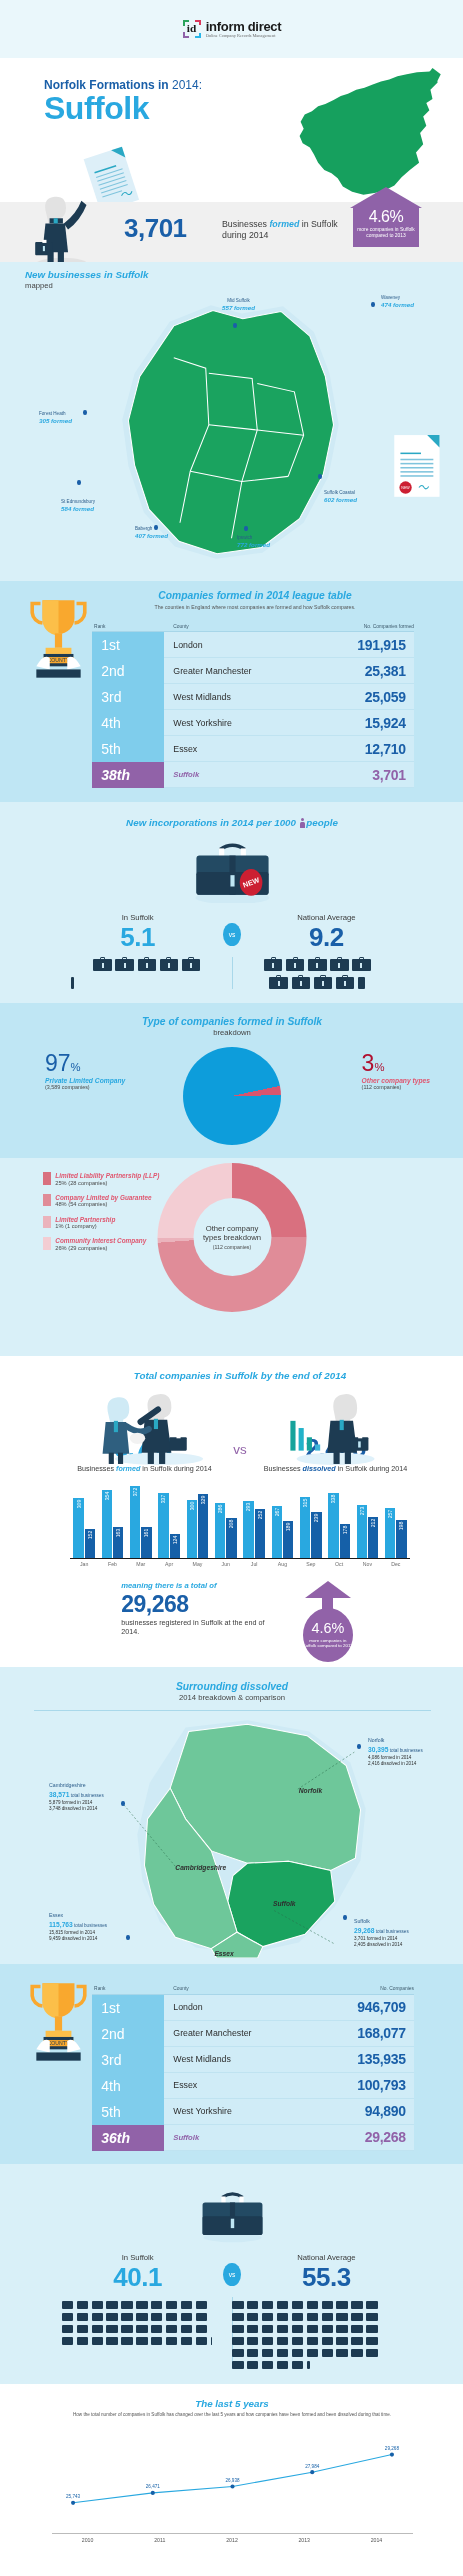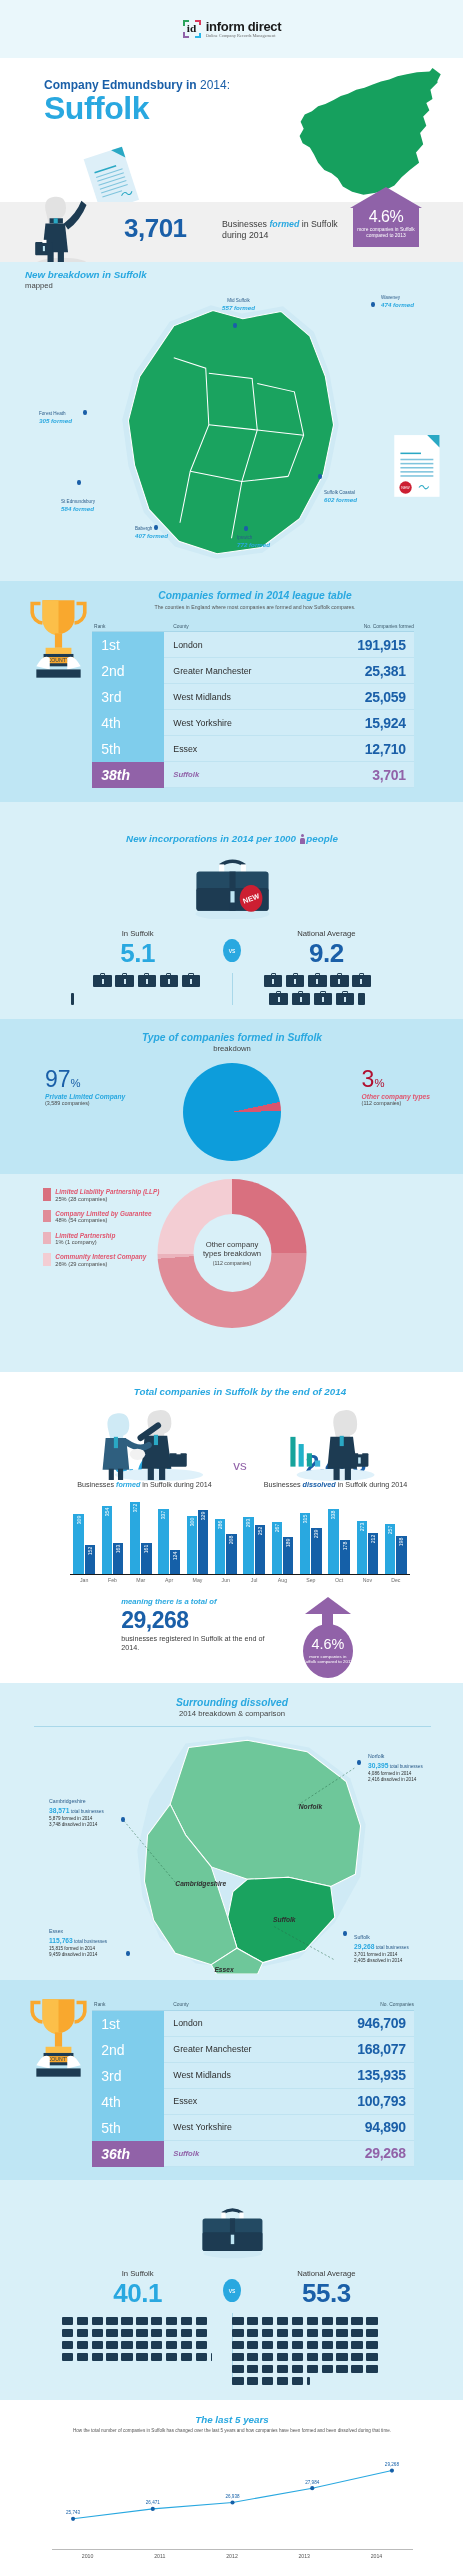--- a/index.html
+++ b/index.html
@@ -114,21 +114,21 @@
     width: 98px; background: #d0ecf7; color: #1a5fa8; font-size: 14px; font-weight: 700;
     display: flex; align-items: center; justify-content: flex-end; padding-right: 8.2px;
     border-bottom: 0.5px solid #bfe3f1; letter-spacing: -0.3px;
   }
   .row.hl .rank { background: #9162a8; font-style: italic; font-weight: 700; }
   .row.hl .nm  { background: #d0ecf7; color: #9162a8; font-style: italic; font-weight: 700; font-size: 7.7px; }
   .row.hl .vl  { color: #9162a8; font-weight: 700; }
 
   
   .per-band { background:#d9f0f8; position: relative; padding: 15.5px 0 13.4px; }
-  .per-title { text-align:center; font-size: 9.8px; font-weight:700; font-style: italic; color:#29a8e0;margin-top:16px; }
+  .per-title { text-align:center; font-size: 9.8px; font-weight:700; font-style: italic; color:#29a8e0; }
   .person-glyph { display:inline-block; width: 4.6px; height: 10.3px; vertical-align: -2.1px; position: relative; margin: 0 1.5px; }
   .person-glyph::before { content:''; position:absolute; top:0; left:1px; width:3.1px; height:3.1px; border-radius:50%; background:#9162a8; }
   .person-glyph::after  { content:''; position:absolute; top:3.6px; left:0; width:4.6px; height:6.7px; background:#9162a8; border-radius: 1.5px 1.5px 0.5px 0.5px; }
   .case-wrap { text-align:center; margin-top: 7.2px; }
   .vs-wrap { display: flex; justify-content: center; align-items: flex-end; margin-top: 8.2px; gap: 0; }
   .vs-col { width: 165px; text-align:center; }
   .vs-lbl { font-size: 7.7px; color: #3b3b3b; }
   .vs-val { font-size: 26px; font-weight: 700; line-height: 1; margin-top: 2.1px; letter-spacing: -0.5px; }
   .vs-val.a { color: #29a8e0; }
   .vs-val.b { color: #1a5fa8; }
@@ -269,21 +269,21 @@
       <div class="logo-text">
         <div class="logo-name">inform direct</div>
         <div class="logo-tag">Online Company Records Management</div>
       </div>
     </div>
   </div>
 
   <div class="title-band">
     <div class="title-text">
       <div class="t-line1">
-        <span>Company Edmundsbury in </span><em>2014:</em>
+        <span>Norfolk Formations in </span><em>2014:</em>
       </div>
       <div class="t-county">Suffolk</div>
     </div>
     <svg class="hero-map" width="170" height="134" viewBox="0 0 330 260">
       <path fill="#16a05e" d="M300 8 L306 30 L292 44 L296 62 L284 70 L290 84 L278 96 L284 114 L272 128 L278 150 L264 166 L270 186 L252 200 L236 214 L222 230 L206 238 L186 244 L162 248 L140 242 L122 232 L112 216 L100 206 L86 200 L74 186 L66 170 L58 156 L44 148 L38 134 L46 120 L40 106 L48 92 L62 86 L74 76 L88 72 L104 64 L118 56 L132 52 L148 44 L164 40 L180 34 L196 28 L212 24 L228 18 L246 14 L266 10 Z"></path>
       <path fill="#16a05e" d="M296 2 L312 14 L304 30 L290 26 L288 12 Z"></path>
     </svg>
     <svg class="hero-doc" width="62" height="67" viewBox="0 0 120 130">
       <g transform="rotate(-18 60 65)">
         <rect x="18" y="10" width="78" height="108" fill="#ddeff8"></rect>
@@ -322,21 +322,21 @@
       <div class="arrow-head"></div>
       <div class="arrow-body">
         <div class="arrow-pct">4.6%</div>
         <div class="arrow-sub">more companies in Suffolk compared to 2013</div>
       </div>
     </div>
   </div>
 
   <div class="map-band">
     <div class="map-head">
-      <div class="sec-h1">New breakdown in Suffolk</div>
+      <div class="sec-h1">New businesses in Suffolk</div>
       <div class="sec-h2">mapped</div>
     </div>
 
     <svg width="289" height="268" viewBox="0 0 560 520" style="position:absolute;left:87px;top:34px">
       <path fill="#cfeaf5" d="M160 50 L240 18 L300 34 L380 20 L440 70 L470 150 L488 250 L468 350 L420 440 L340 498 L250 510 L170 486 L110 420 L80 330 L68 240 L92 150 Z"></path>
       <path fill="#1aa35f" stroke="#fff" stroke-width="2" d="M168 58 L244 28 L302 44 L376 30 L432 78 L462 156 L478 250 L458 346 L412 432 L338 488 L252 500 L178 476 L120 414 L92 328 L80 242 L102 156 Z"></path>
       <path fill="none" stroke="#fff" stroke-width="2" d="M168 120 L230 140 L236 250 L200 340 L180 440"></path>
       <path fill="none" stroke="#fff" stroke-width="2" d="M236 150 L320 160 L330 260 L300 360 L280 470"></path>
       <path fill="none" stroke="#fff" stroke-width="2" d="M330 170 L402 186 L420 270 L390 350"></path>
       <path fill="none" stroke="#fff" stroke-width="2" d="M236 250 L330 260 L420 270"></path>

